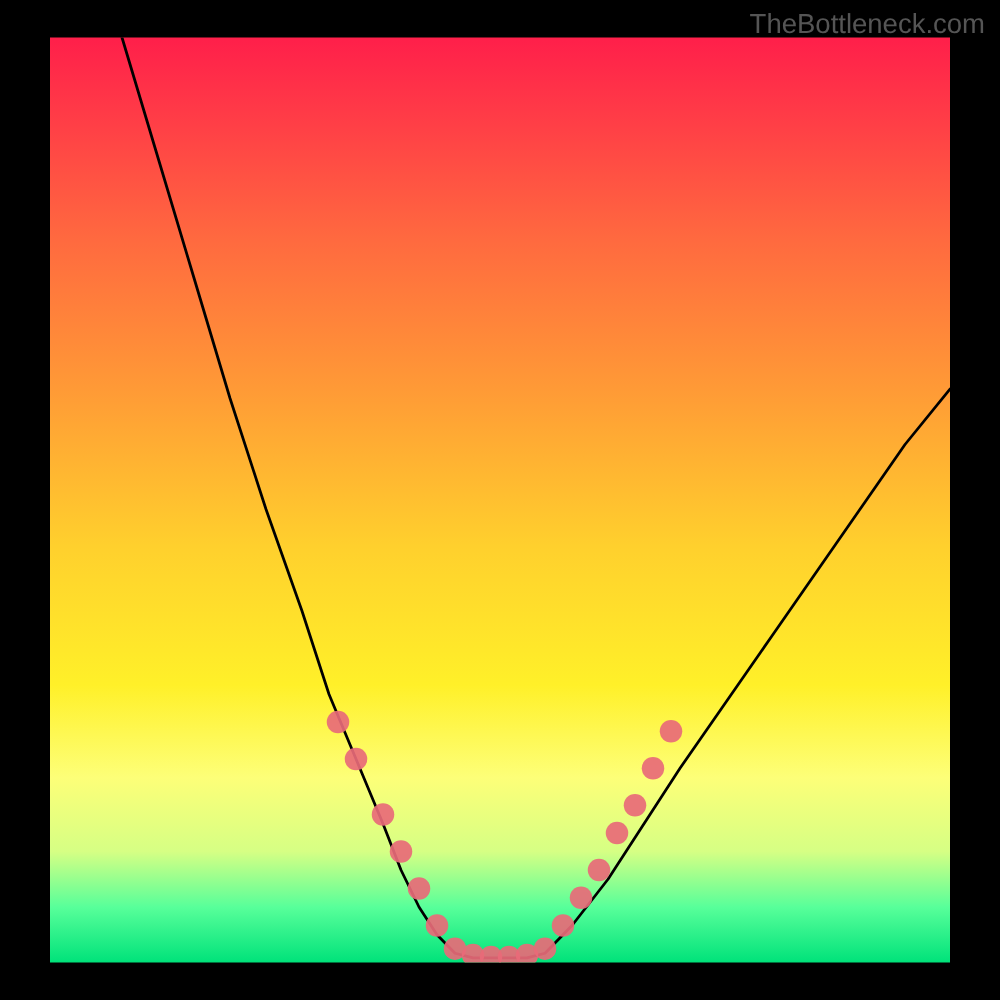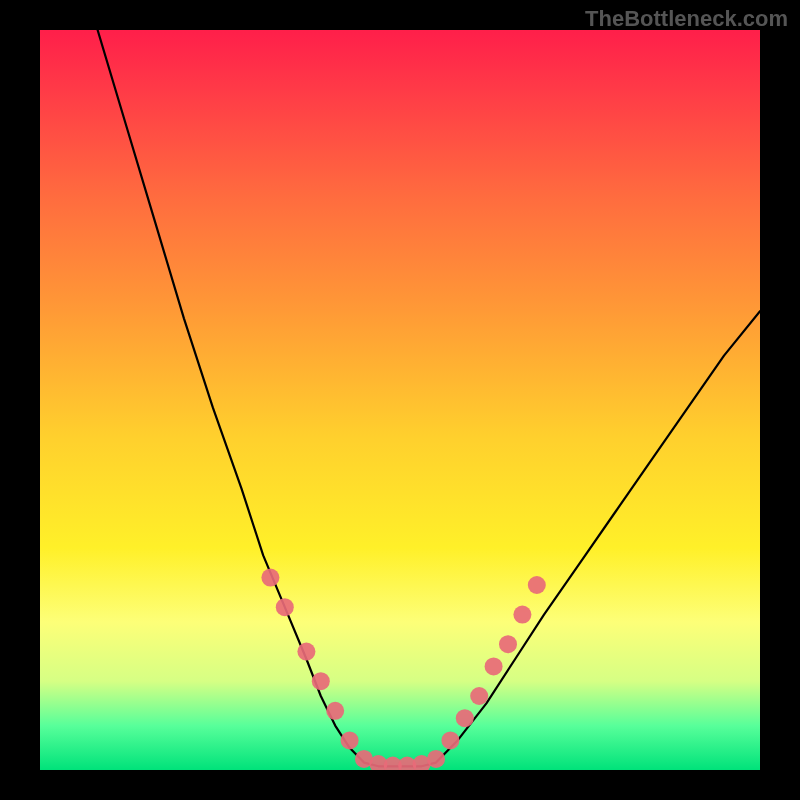--- a/index.html
+++ b/index.html
@@ -16,21 +16,21 @@
     width: 800px;
     height: 800px;
     background: #000;
   }
   .watermark {
     position: absolute;
     top: 6px;
     right: 12px;
     color: #555;
     font-size: 22px;
-    font-weight: 700;
+    font-weight: 400;
     z-index: 20;
     user-select: none;
   }
   .plot-bg {
     position: absolute;
     left: 40px;
     top: 30px;
     width: 720px;
     height: 740px;
     background: linear-gradient(to bottom,

